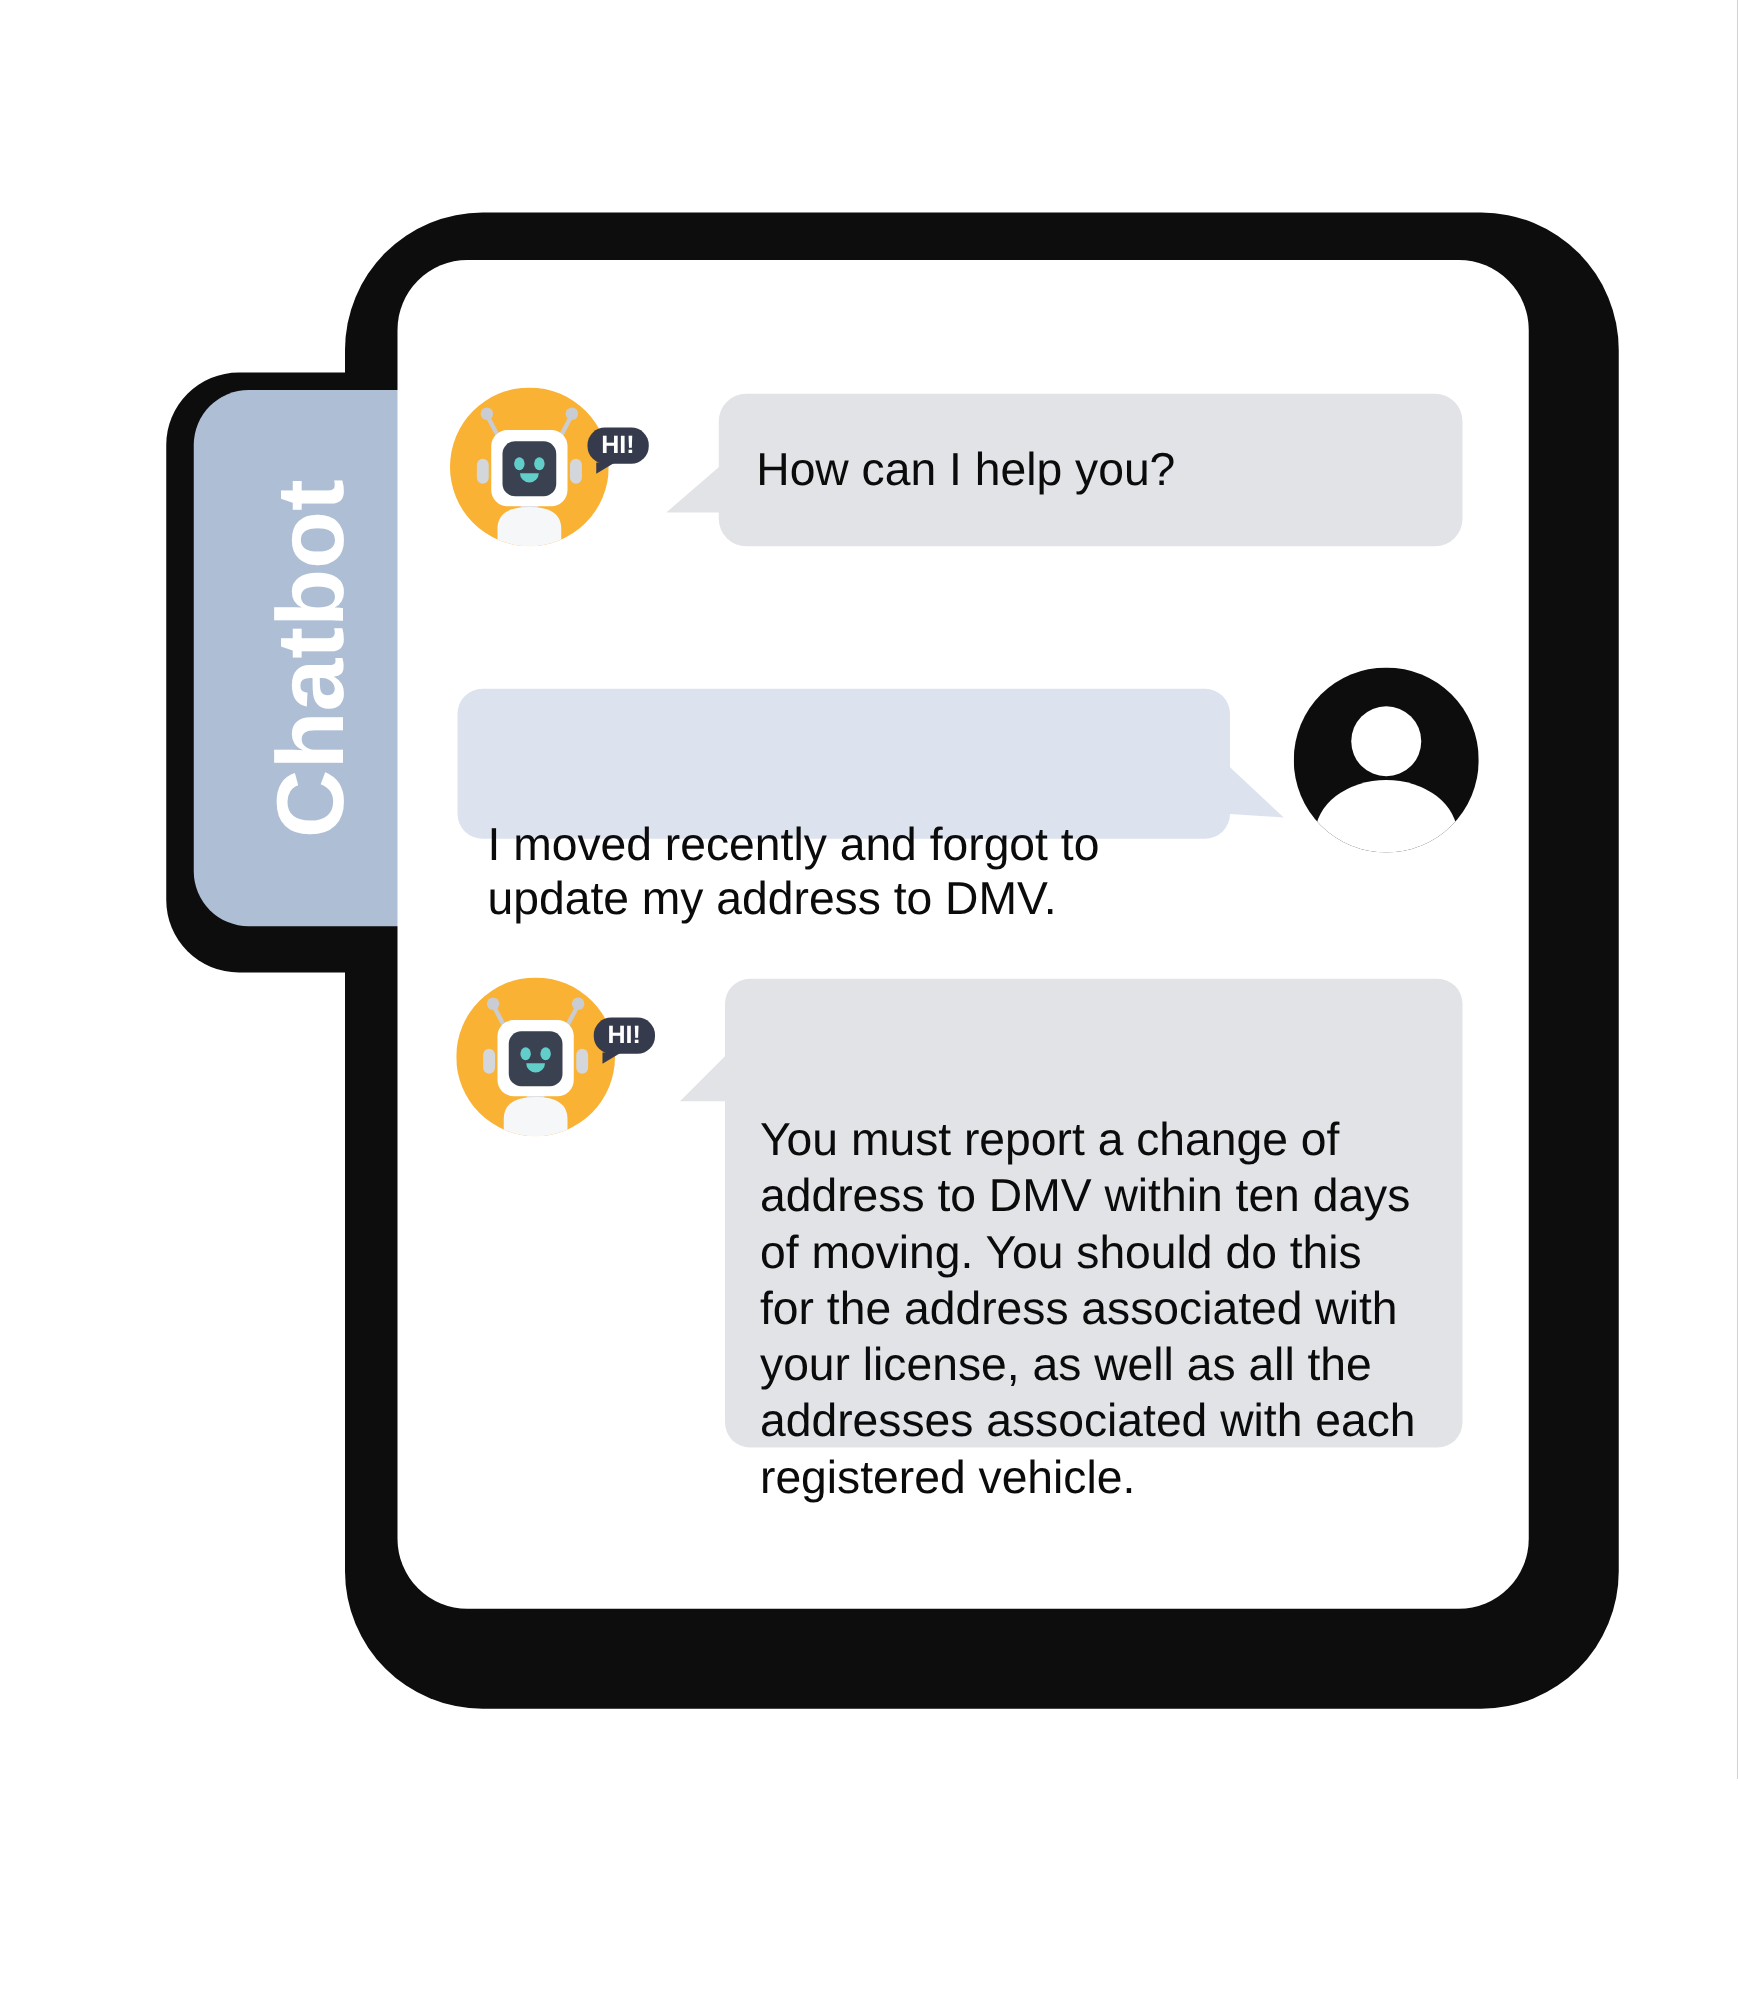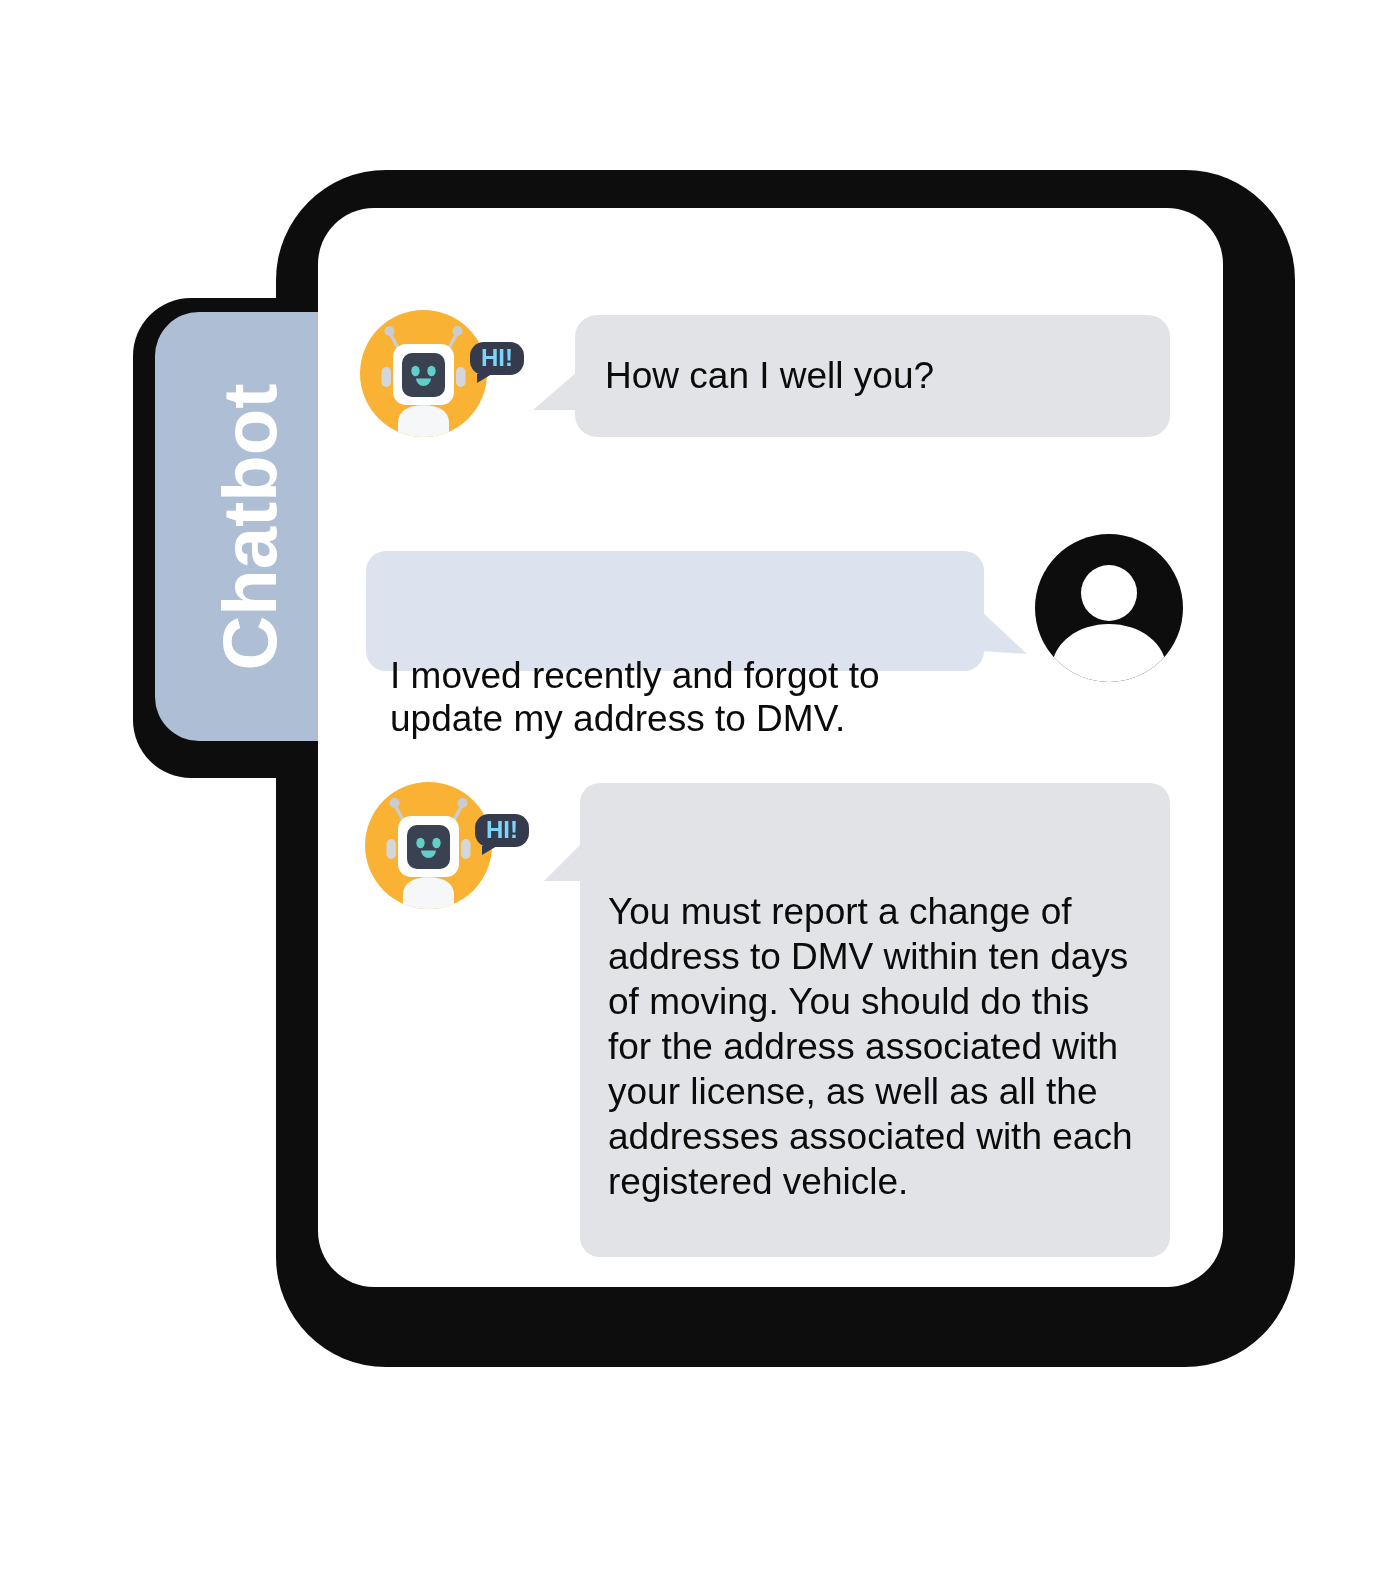--- a/index.html
+++ b/index.html
@@ -31,40 +31,40 @@
     white-space:nowrap;transform:rotate(-90deg);
   }
   .screen{
     position:absolute;left:318px;top:208px;width:905px;height:1079px;
     background:var(--screen);border-radius:56px;
   }
   
   .bot-avatar{position:absolute;width:190px;height:130px;}
   .bot-avatar svg{position:absolute;left:0;top:0;}
   .hi-bubble{
-    position:absolute;left:110px;top:32px;background:var(--navy);color:#7dd3fc;
-    font-weight:bold;font-size:24px;line-height:1;padding:4px 11px 5px;border-radius:14px;
+    position:absolute;left:110px;top:32px;background:var(--navy);color:#ffffff;
+    font-weight:bold;font-size:20px;line-height:1;padding:4px 11px 5px;border-radius:14px;
   }
   .hi-bubble::after{
     content:"";position:absolute;left:7px;bottom:-8px;width:0;height:0;
     border-left:15px solid var(--navy);border-bottom:9px solid transparent;
   }
   
   .msg{position:absolute;color:var(--text);font-size:37px;white-space:pre-line;}
   .msg .tail{position:absolute;}
   .bubble-bot-1{
     left:575px;top:315px;width:595px;height:122px;background:var(--bot-bubble);
     border-radius:22px;display:flex;align-items:center;padding:0 30px;box-sizing:border-box;
   }
   .bubble-user{
     left:366px;top:551px;width:618px;height:120px;background:var(--user-bubble);
     border-radius:20px;padding:17px 24px;box-sizing:border-box;line-height:43px;
   }
   .bubble-bot-2{
-    left:580px;top:783px;width:590px;height:474px;background:var(--bot-bubble);
+    left:580px;top:783px;width:590px;height:375px;background:var(--bot-bubble);
     border-radius:20px;padding:16px 28px;box-sizing:border-box;line-height:45px;
   }
   .user-avatar{position:absolute;left:1035px;top:534px;width:148px;height:148px;}
 </style>
 </head>
 <body>
 
 <div class="canvas">
 
   <div class="tablet-shadow"></div>
@@ -103,21 +103,21 @@
     </svg>
     <div class="hi-bubble">
       <span>HI!</span>
     </div>
   </div>
 
   <div class="msg bubble-bot-1">
     <svg class="tail" style="left:-42px;top:57px;" width="44" height="41" viewBox="0 0 44 41">
       <polygon points="44,0 0,38 44,38" fill="var(--bot-bubble)"></polygon>
     </svg>
-    <span>How can I well you?</span>
+    <span>How can I help you?</span>
   </div>
 
   <div class="msg bubble-user">
     <svg class="tail" style="right:-43px;top:60px;" width="46" height="45" viewBox="0 0 46 45">
       <polygon points="0,0 46,43 0,40" fill="var(--user-bubble)"></polygon>
     </svg>
     <span>I moved recently and forgot to
 update my address to DMV.</span>
   </div>
 

